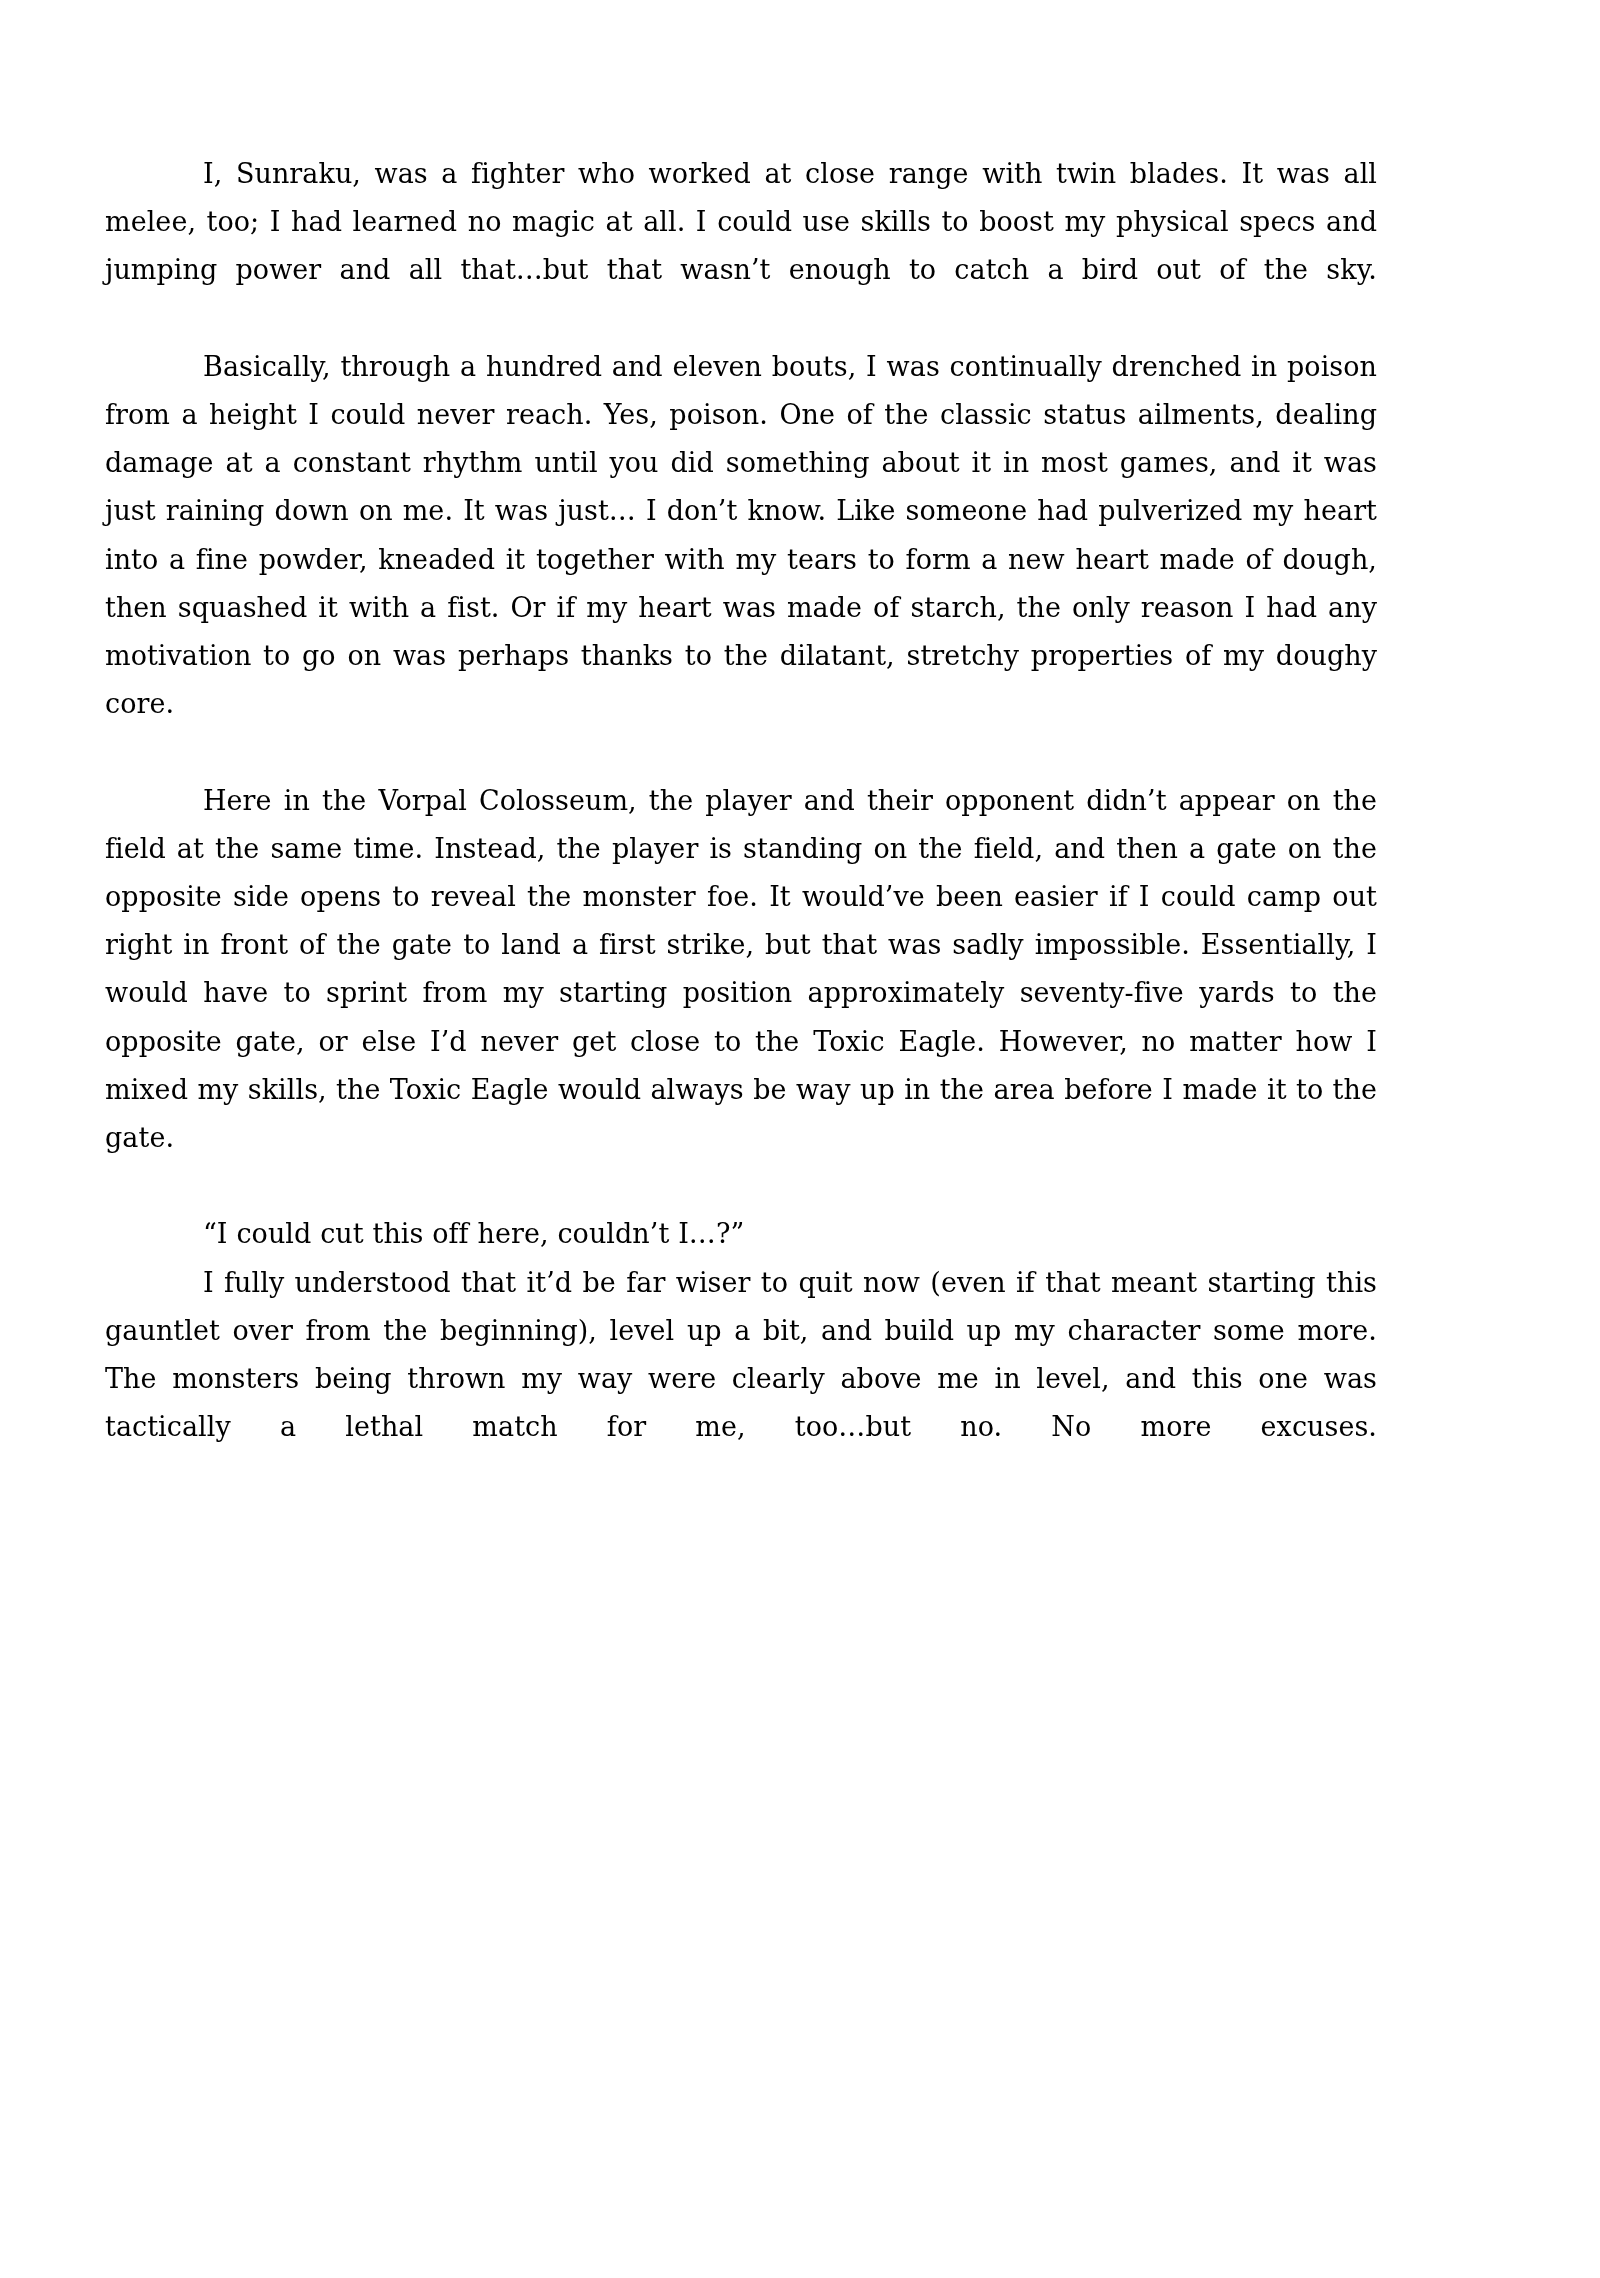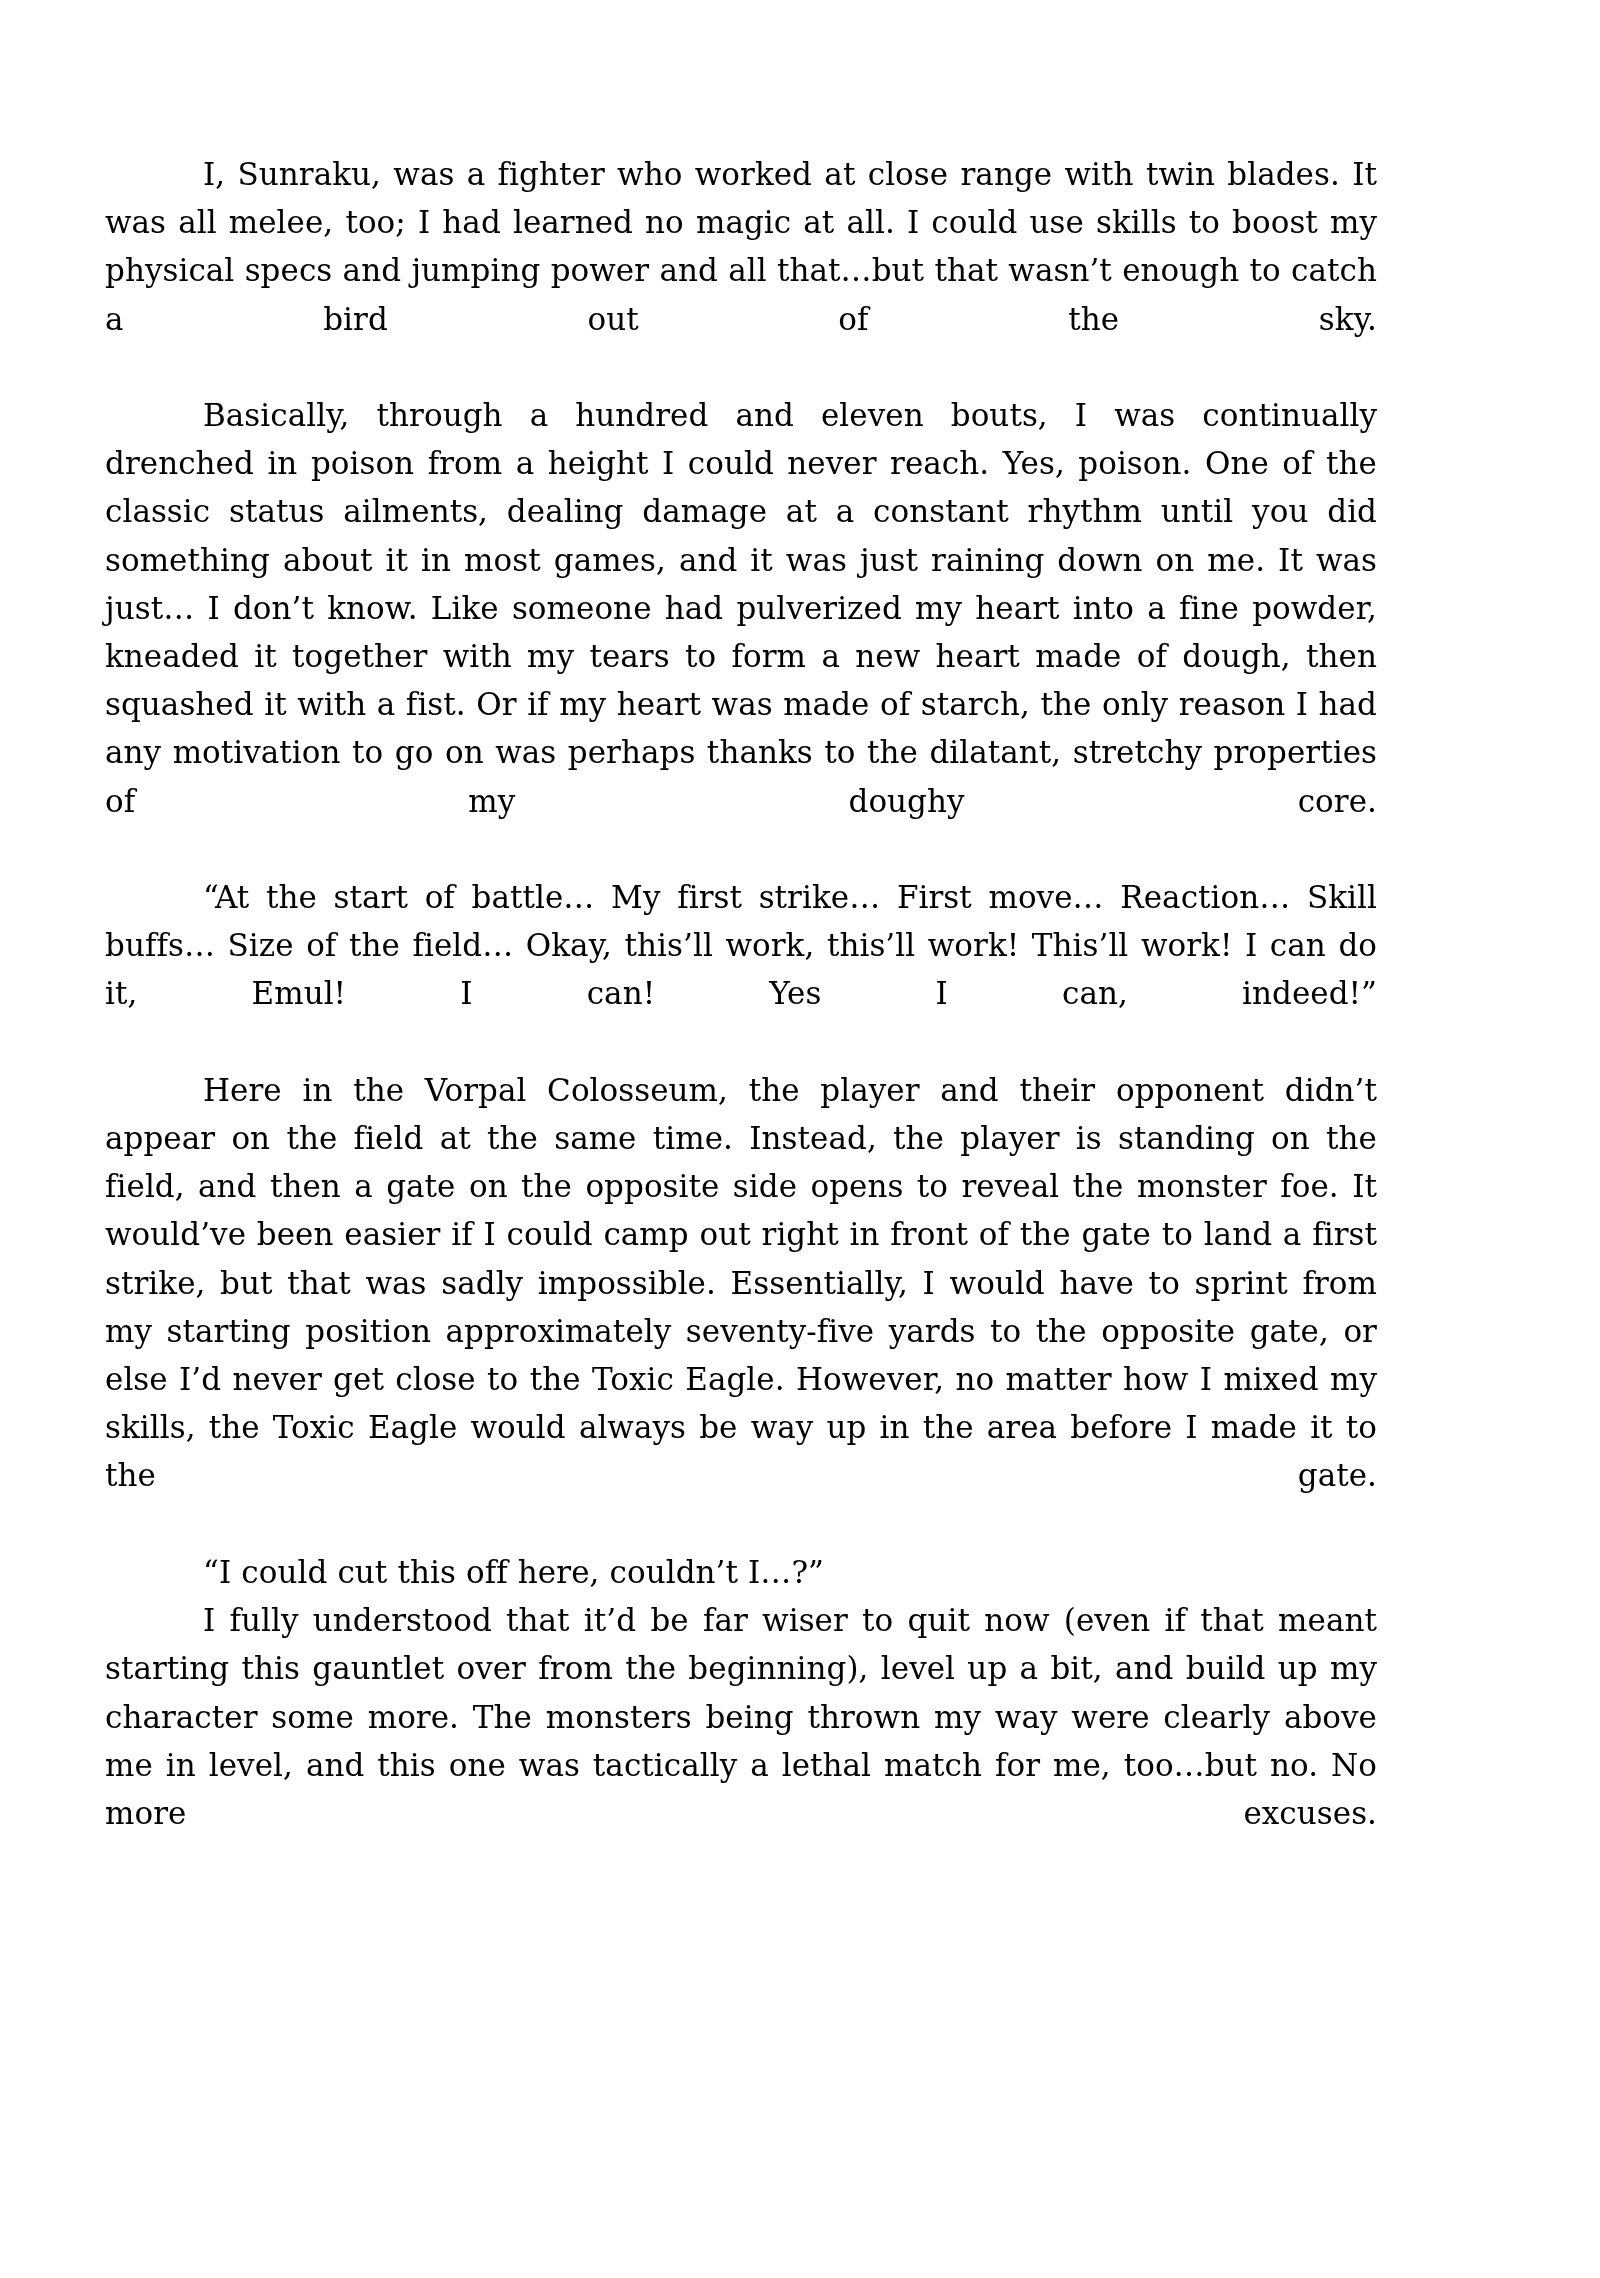--- a/index.html
+++ b/index.html
@@ -26,21 +26,21 @@
     left: 105px;
     top: 150px;
     width: 1272px;
   }
   .para {
     margin: 0;
     padding: 0;
     text-align: justify;
     text-justify: inter-word;
     text-indent: 98px;
-    font-size: 31px;
+    font-size: 27px;
     line-height: 48.2px;
     letter-spacing: 0.05px;
     word-spacing: 0.2px;
     hyphens: none;
     -webkit-hyphens: none;
   }
   
   .para::after {
     content: "";
     display: inline-block;
@@ -49,19 +49,18 @@
   .para.no-stretch::after { content: none; }
 </style>
 </head>
 <body>
 
 <div class="page">
   <div class="text-block">
 
     <p class="para">I, Sunraku, was a fighter who worked at close range with twin blades. It was all melee, too; I had learned no magic at all. I could use skills to boost my physical specs and jumping power and all that…but that wasn’t enough to catch a bird out of the sky.</p>
     <p class="para">Basically, through a hundred and eleven bouts, I was continually drenched in poison from a height I could never reach. Yes, poison. One of the classic status ailments, dealing damage at a constant rhythm until you did something about it in most games, and it was just raining down on me. It was just… I don’t know. Like someone had pulverized my heart into a fine powder, kneaded it together with my tears to form a new heart made of dough, then squashed it with a fist. Or if my heart was made of starch, the only reason I had any motivation to go on was perhaps thanks to the dilatant, stretchy properties of my doughy core.</p>
-    <p class="para">“At the start of battle… My first strike… First move… Reaction… Skill buffs… Size of the field… Okay, this’ll work, this’ll work! This’ll work! I can do it, Emul! I can! Yes I can, indeed!”</p>
     <p class="para">Here in the Vorpal Colosseum, the player and their opponent didn’t appear on the field at the same time. Instead, the player is standing on the field, and then a gate on the opposite side opens to reveal the monster foe. It would’ve been easier if I could camp out right in front of the gate to land a first strike, but that was sadly impossible. Essentially, I would have to sprint from my starting position approximately seventy-five yards to the opposite gate, or else I’d never get close to the Toxic Eagle. However, no matter how I mixed my skills, the Toxic Eagle would always be way up in the area before I made it to the gate.</p>
     <p class="para no-stretch">“I could cut this off here, couldn’t I…?”</p>
     <p class="para">I fully understood that it’d be far wiser to quit now (even if that meant starting this gauntlet over from the beginning), level up a bit, and build up my character some more. The monsters being thrown my way were clearly above me in level, and this one was tactically a lethal match for me, too…but no. No more excuses.</p>
 
   </div>
 </div>
 
 </body></html>

